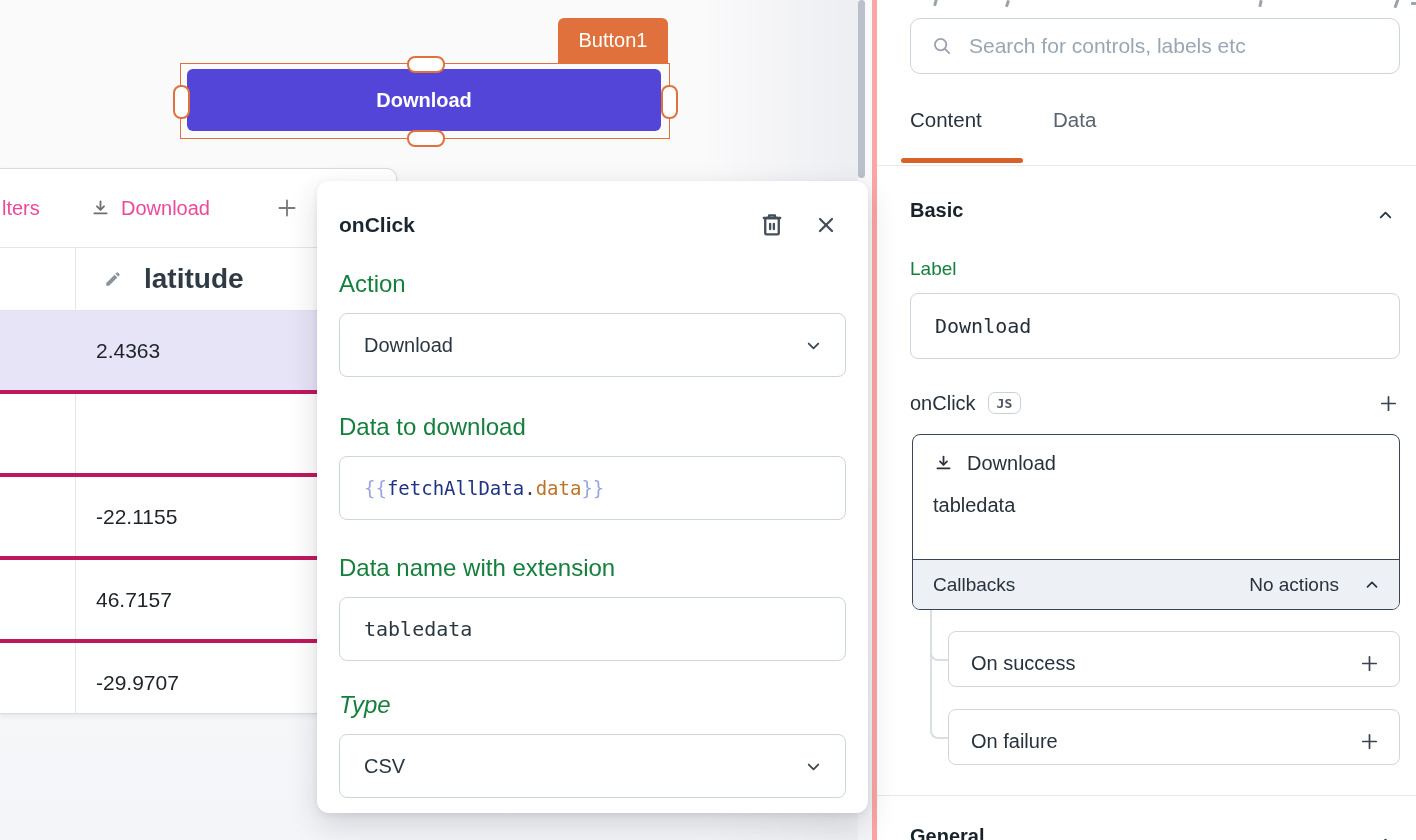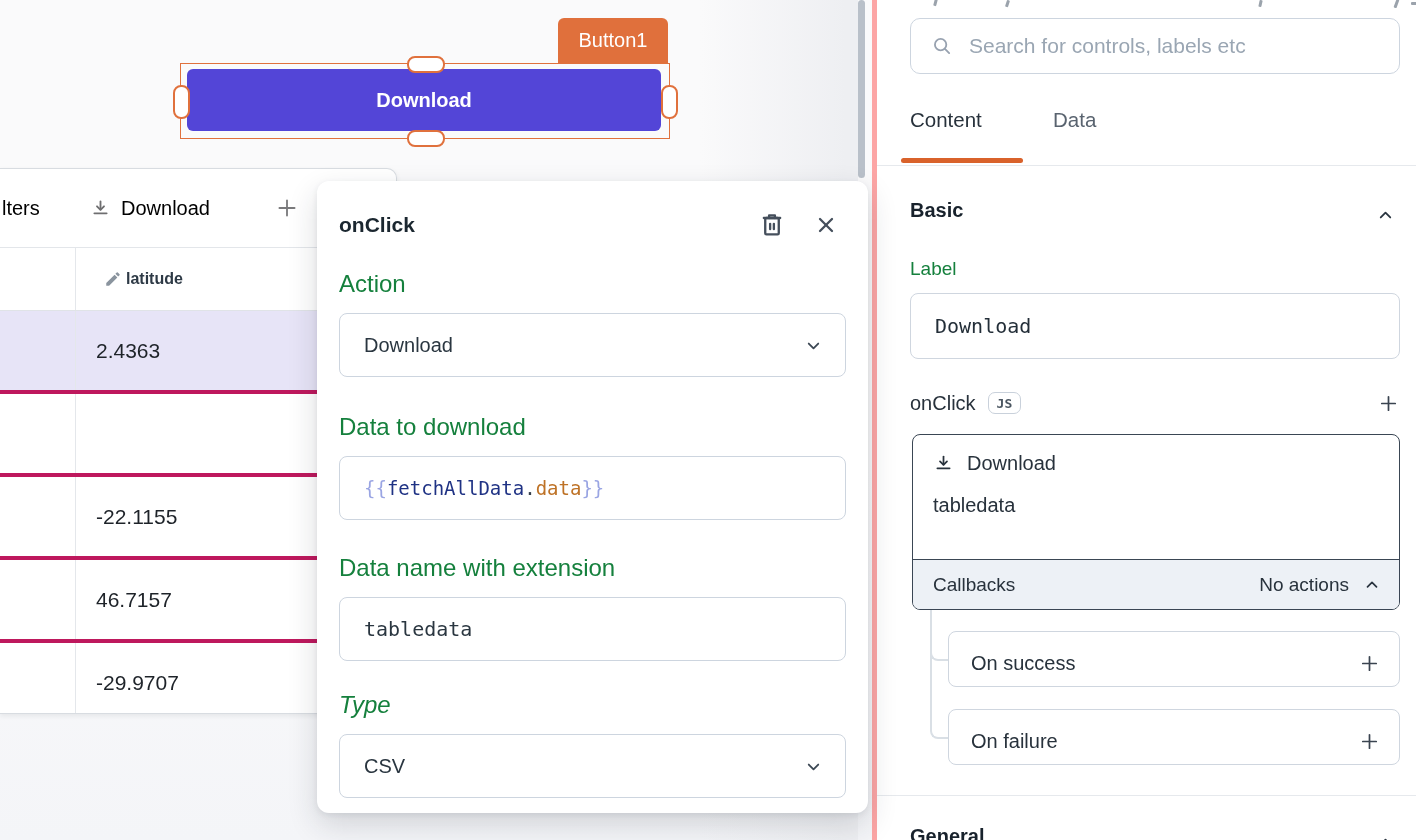--- a/index.html
+++ b/index.html
@@ -25,28 +25,28 @@
     font-size:20px;font-weight:700;display:flex;align-items:center;justify-content:center;z-index:3;}
   .handle{background:#fff;border:2px solid #E0713D;border-radius:8px;z-index:4;}
   .handle.h-top{left:407px;top:56px;width:34px;height:13px;}
   .handle.h-bottom{left:407px;top:130px;width:34px;height:13px;}
   .handle.h-left{left:173px;top:85px;width:13px;height:30px;}
   .handle.h-right{left:661px;top:85px;width:13px;height:30px;}
 
   
   .table-widget{left:0;top:168px;width:396px;height:544px;background:#fff;border:1px solid #D8DCE1;border-left:none;
     border-radius:0 10px 10px 0;box-shadow:0 2px 5px rgba(25,32,40,.08);z-index:2;overflow:hidden;}
-  .tbl-toolbar{height:78px;border-bottom:1px solid #E3E6EA;position:relative;color:#000000;font-size:20px;}
+  .tbl-toolbar{height:78px;border-bottom:1px solid #E3E6EA;position:relative;color:#ec4899;font-size:20px;}
   .tbl-toolbar .tb-item{position:absolute;top:0;height:78px;display:flex;align-items:center;gap:10px;}
   .tb-filters{left:2px;}
   .tb-download{left:90px;}
   .tb-add{left:274px;}
   .tbl-header{height:62px;border-bottom:1px solid #E0E3E7;display:flex;}
   .tbl-col0{width:75px;border-right:1px solid #E4E7EB;flex:none;}
-  .tbl-colh{flex:1;display:flex;align-items:center;padding-left:28px;gap:4px;color:#2E3A46;font-weight:700;font-size:16px;}
+  .tbl-colh{flex:1;display:flex;align-items:center;padding-left:28px;gap:22px;color:#2E3A46;font-weight:700;font-size:28px;}
   .tbl-row{height:79px;border-bottom:4px solid #be185d;display:flex;background:#fff;}
   .tbl-row.hl{background:#E7E4F7;}
   .tbl-cell{flex:1;display:flex;align-items:center;padding-left:20px;color:#1E2329;font-size:21px;}
 
   
   .popup{left:317px;top:181px;width:551px;height:632px;background:#fff;border-radius:12px;
     box-shadow:0 12px 30px rgba(28,38,50,.16),0 2px 6px rgba(28,38,50,.08);z-index:10;padding:0 22px;box-sizing:border-box;}
   .pp-header{display:flex;align-items:center;padding-top:30px;}
   .pp-title{font-size:21px;font-weight:600;color:#1B2730;flex:1;}
   .pp-icons{display:flex;align-items:center;gap:28px;margin-right:8px;}
@@ -85,21 +85,21 @@
   .onclick-text{font-size:20px;color:#28323C;}
   .js-badge{border:1px solid #C9D1DB;border-radius:7px;font-family:"DejaVu Sans Mono","Liberation Mono",monospace;
     font-size:13px;font-weight:700;color:#4A5560;padding:4px 8px 3px;line-height:1;}
   .row-spacer{flex:1;}
   .action-card{position:absolute;left:35px;top:434px;width:488px;height:176px;border:1.5px solid #3A4654;border-radius:8px;
     box-sizing:border-box;background:#fff;display:flex;flex-direction:column;overflow:hidden;}
   .ac-body{flex:1;padding:17px 20px 0;}
   .ac-row1{display:flex;align-items:center;gap:13px;font-size:20px;color:#28323C;}
   .ac-row2{margin-top:19px;font-size:20px;color:#28323C;}
   .ac-callbacks{height:50px;background:#EDF1F6;border-top:1.5px solid #3A4654;display:flex;align-items:center;
-    padding:0 18px 0 20px;box-sizing:border-box;font-size:19px;color:#28323C;gap:14px;}
+    padding:0 18px 0 20px;box-sizing:border-box;font-size:19px;color:#28323C;gap:24px;}
   .tree-elbow{position:absolute;border-left:2px solid #D9DFE5;border-bottom:2px solid #D9DFE5;border-bottom-left-radius:8px;width:18px;}
   .tree-a{left:53px;top:610px;height:49px;}
   .tree-b{left:53px;top:610px;height:127px;}
   .cb-box{position:absolute;left:71px;width:452px;height:56px;border:1px solid #CFD6DF;border-radius:8px;
     display:flex;align-items:center;padding:8px 18px 0 22px;box-sizing:border-box;font-size:20px;color:#28323C;background:#fff;}
   .cb-box .row-spacer{flex:1;}
 </style>
 </head>
 <body>
 

